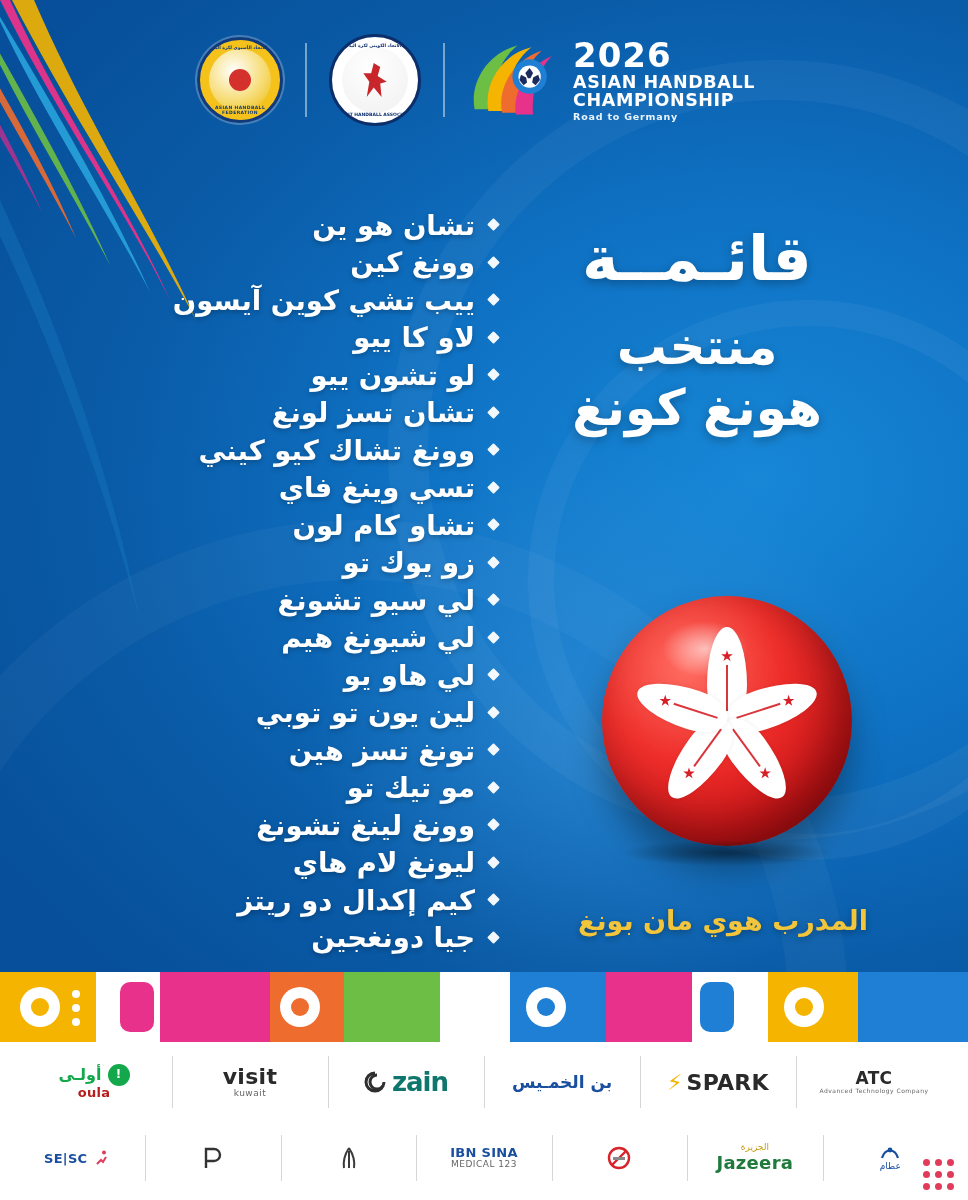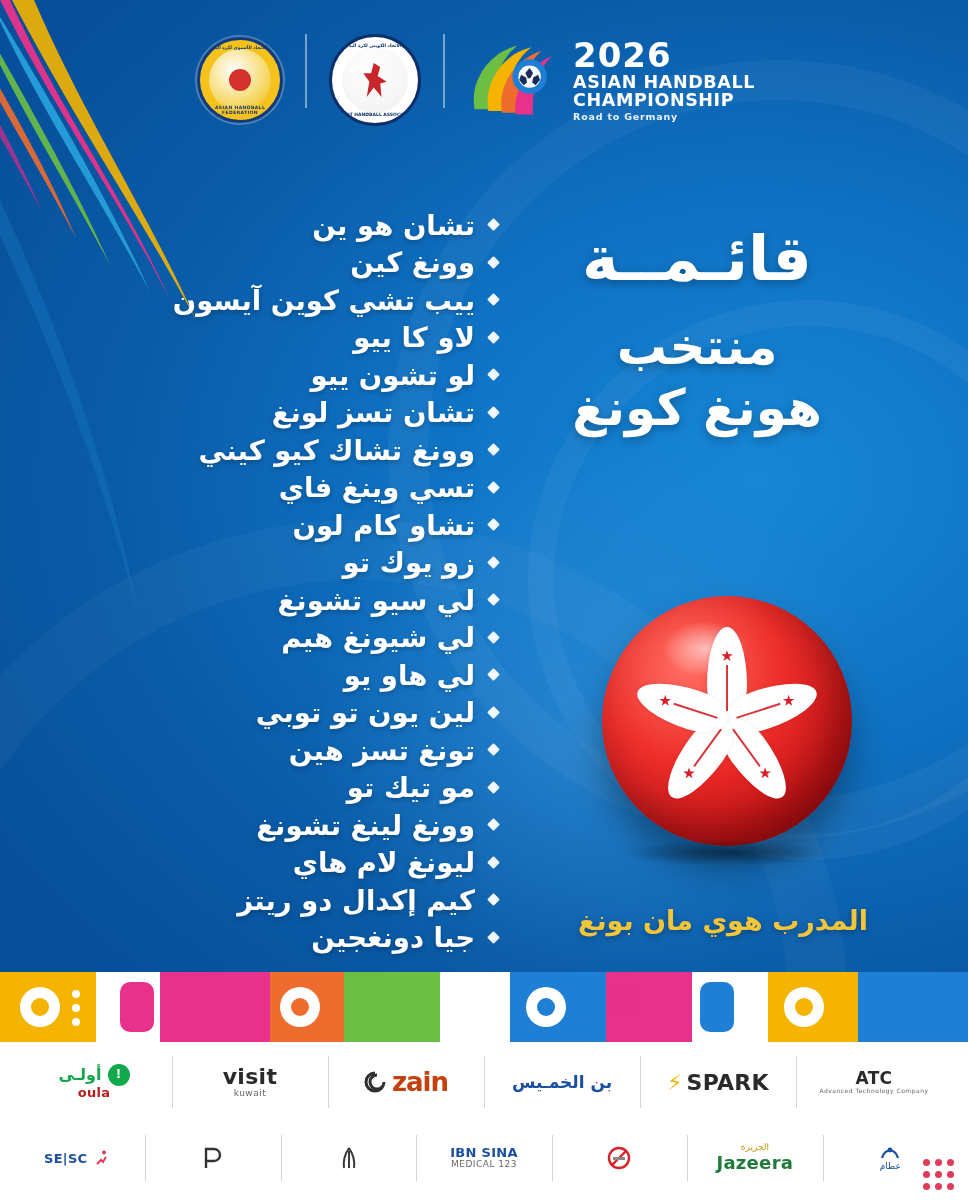--- a/index.html
+++ b/index.html
@@ -34,21 +34,21 @@
     background: radial-gradient(circle, rgba(120,200,255,0.22) 0%, rgba(120,200,255,0) 65%);
     pointer-events: none;
   }
 
   
   .ribbons { position: absolute; left: 0; top: 0; width: 230px; height: 1000px; pointer-events: none; }
 
   
   .logos {
     position: absolute; top: 34px; left: 0; right: 16px;
-    display: flex; justify-content: center; gap: 0px;
+    display: flex; justify-content: center; align-items: center; gap: 0px;
     direction: ltr;
   }
   .logo-badge { display: flex; align-items: center; }
   .divider-v { width: 2px; height: 74px; background: rgba(255,255,255,0.45); margin: 0 22px; }
 
   .ahf-logo {
     width: 86px; height: 86px; border-radius: 50%;
     background: #f4c21b;
     border: 3px solid #123a7a;
     display: flex; align-items: center; justify-content: center;
@@ -194,21 +194,21 @@
     width: 1px; background: #d6d6d6;
   }
   .sp-name { font-size: 19px; font-weight: 800; color: #2a2a2a; letter-spacing: .3px; }
   .sp-name.sm { font-size: 13px; font-weight: 700; color: #3a3a3a; }
   .sp-name.ar { font-family: "DejaVu Sans", sans-serif; }
   .sp-sub { font-size: 9px; color: #666; letter-spacing: .5px; }
   .sp-stack { display: flex; flex-direction: column; align-items: center; line-height: 1.1; }
 
   .oula-dot { width: 22px; height: 22px; border-radius: 50%; background: #12a84b; color: #fff;
               display: flex; align-items: center; justify-content: center; font-size: 12px; font-weight: 800; }
-  .zain-mark { font-size: 26px; font-weight: 800; color: #c2410c; letter-spacing: -1px; }
+  .zain-mark { font-size: 26px; font-weight: 800; color: #0f766e; letter-spacing: -1px; }
   .spark-bolt { color: #f4b400; font-size: 22px; margin-right: 4px; }
   .dots-grid { position: absolute; right: 14px; bottom: 10px; display: grid;
                grid-template-columns: repeat(3, 7px); gap: 5px; }
   .dots-grid i { width: 7px; height: 7px; background: #e03b5a; border-radius: 50%; display: block; }
 </style>
 </head>
 <body>
 
 <div id="poster">
 

